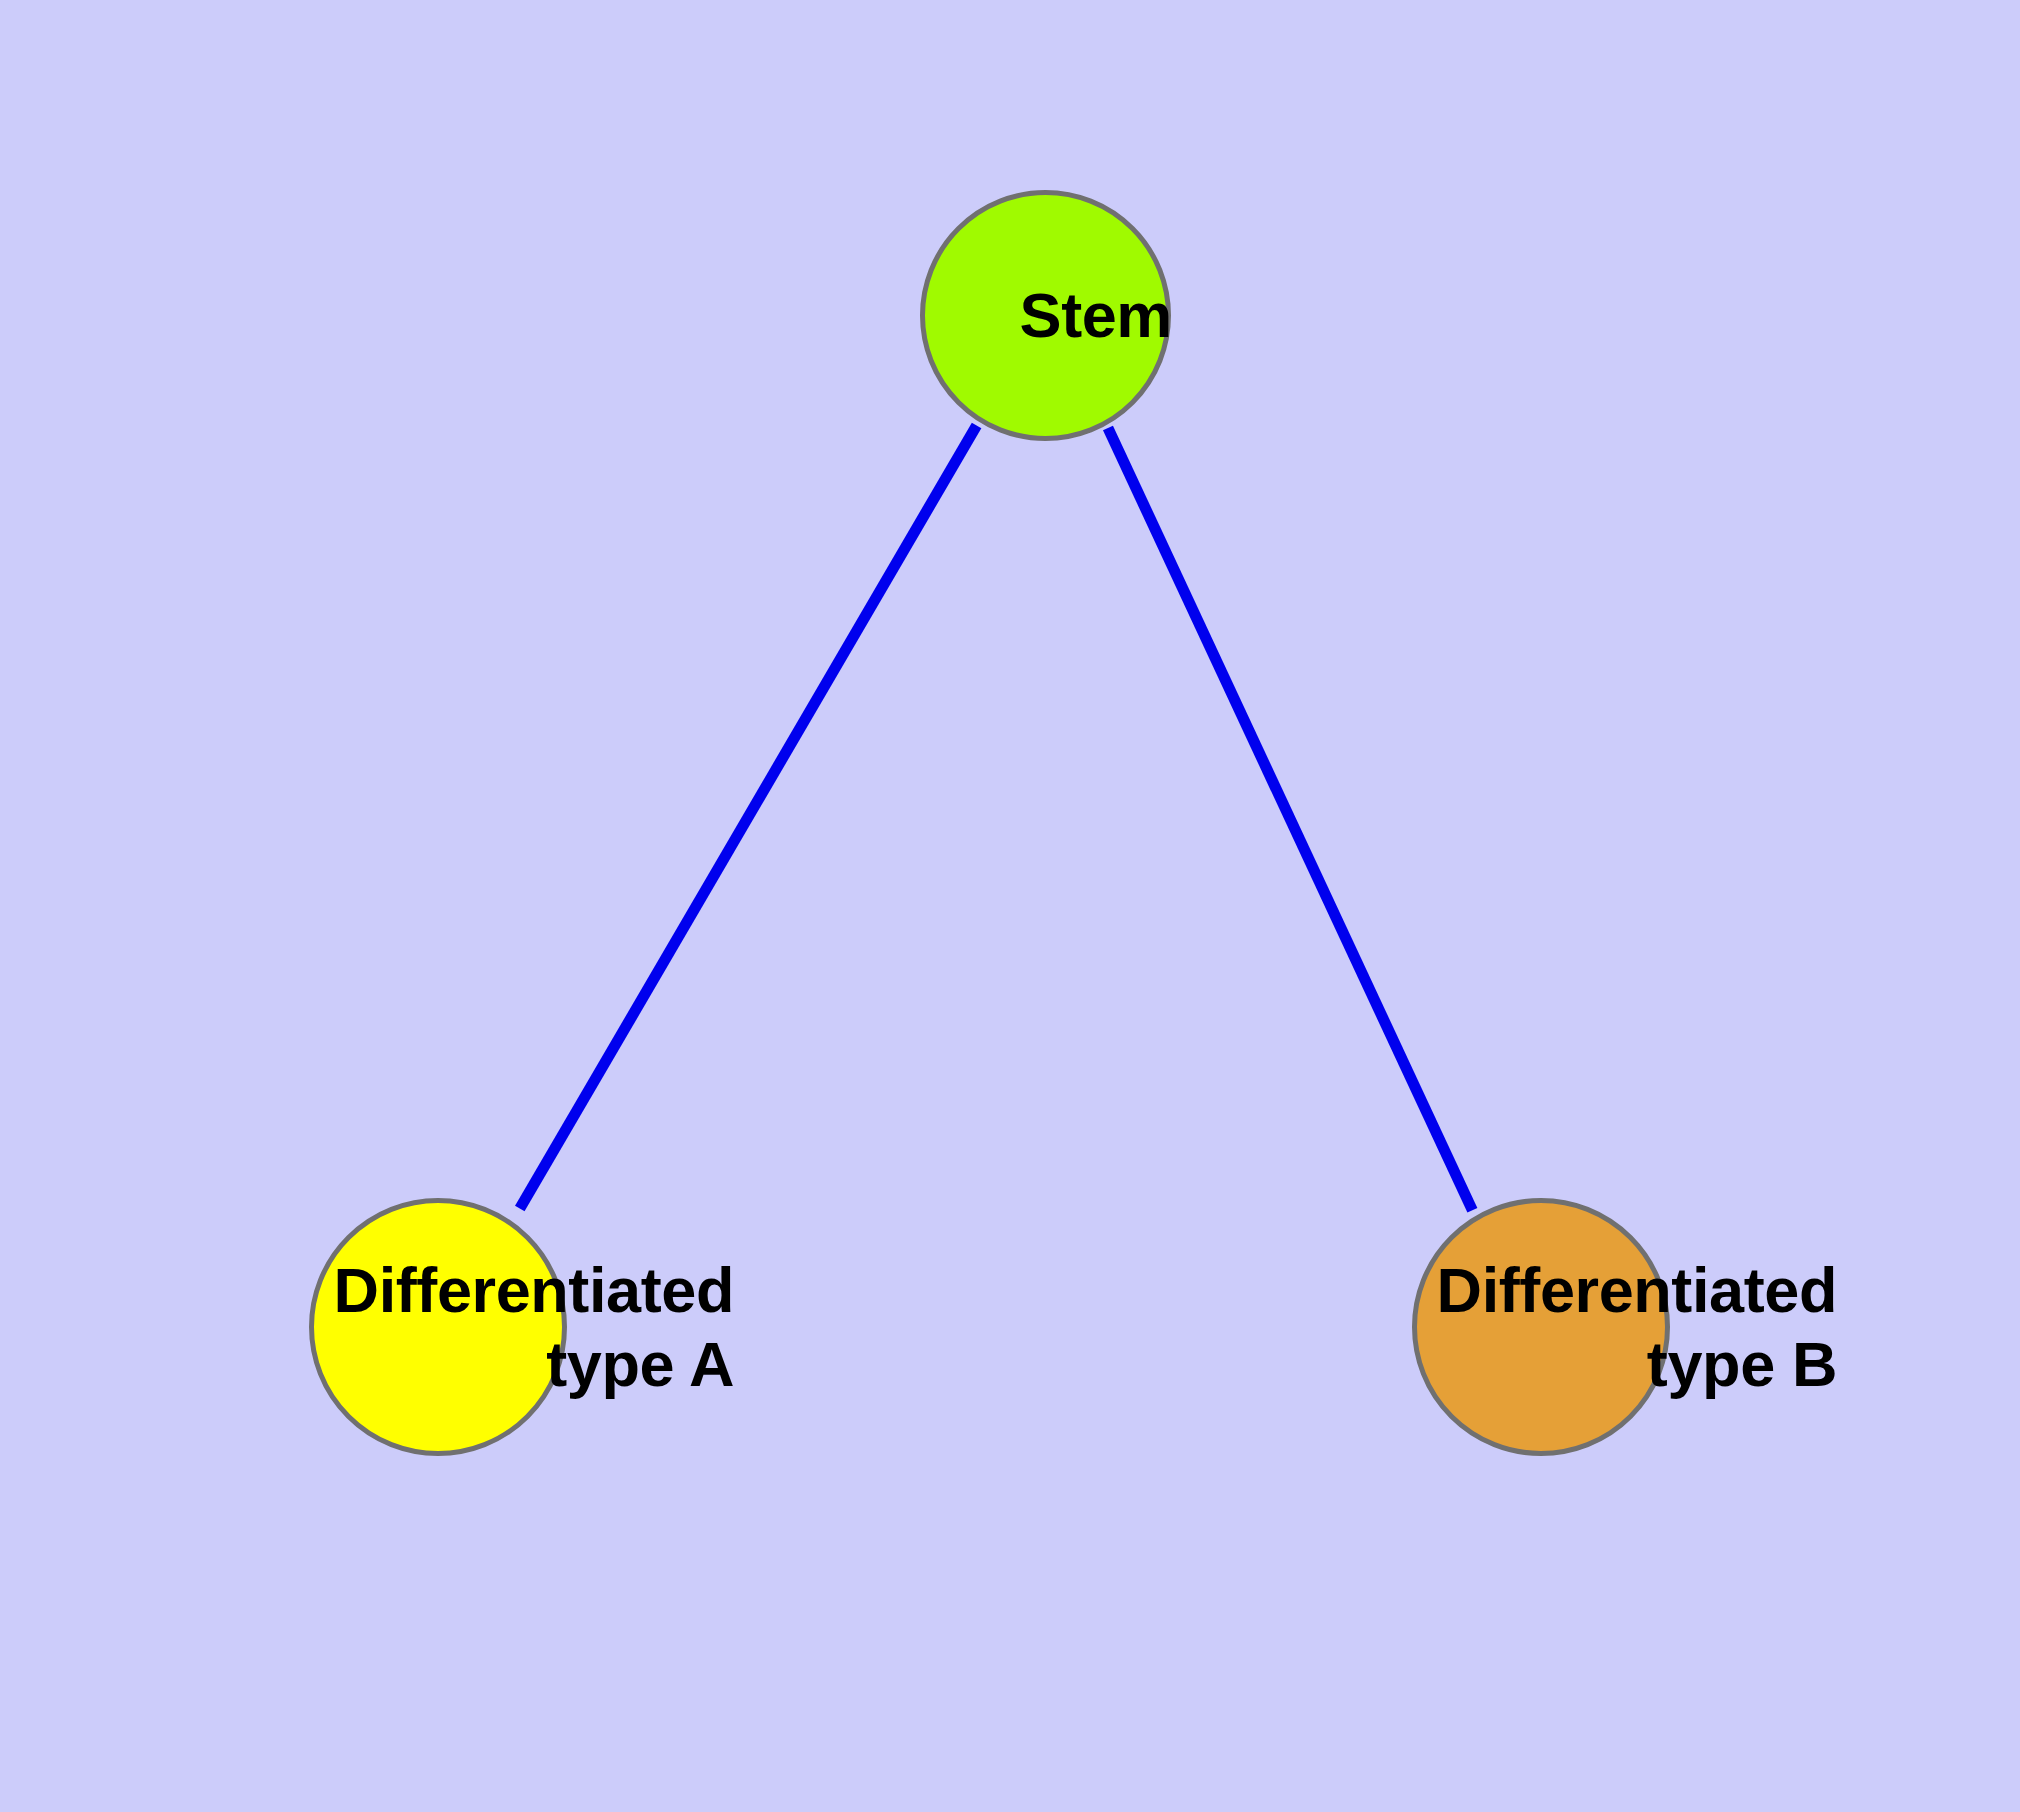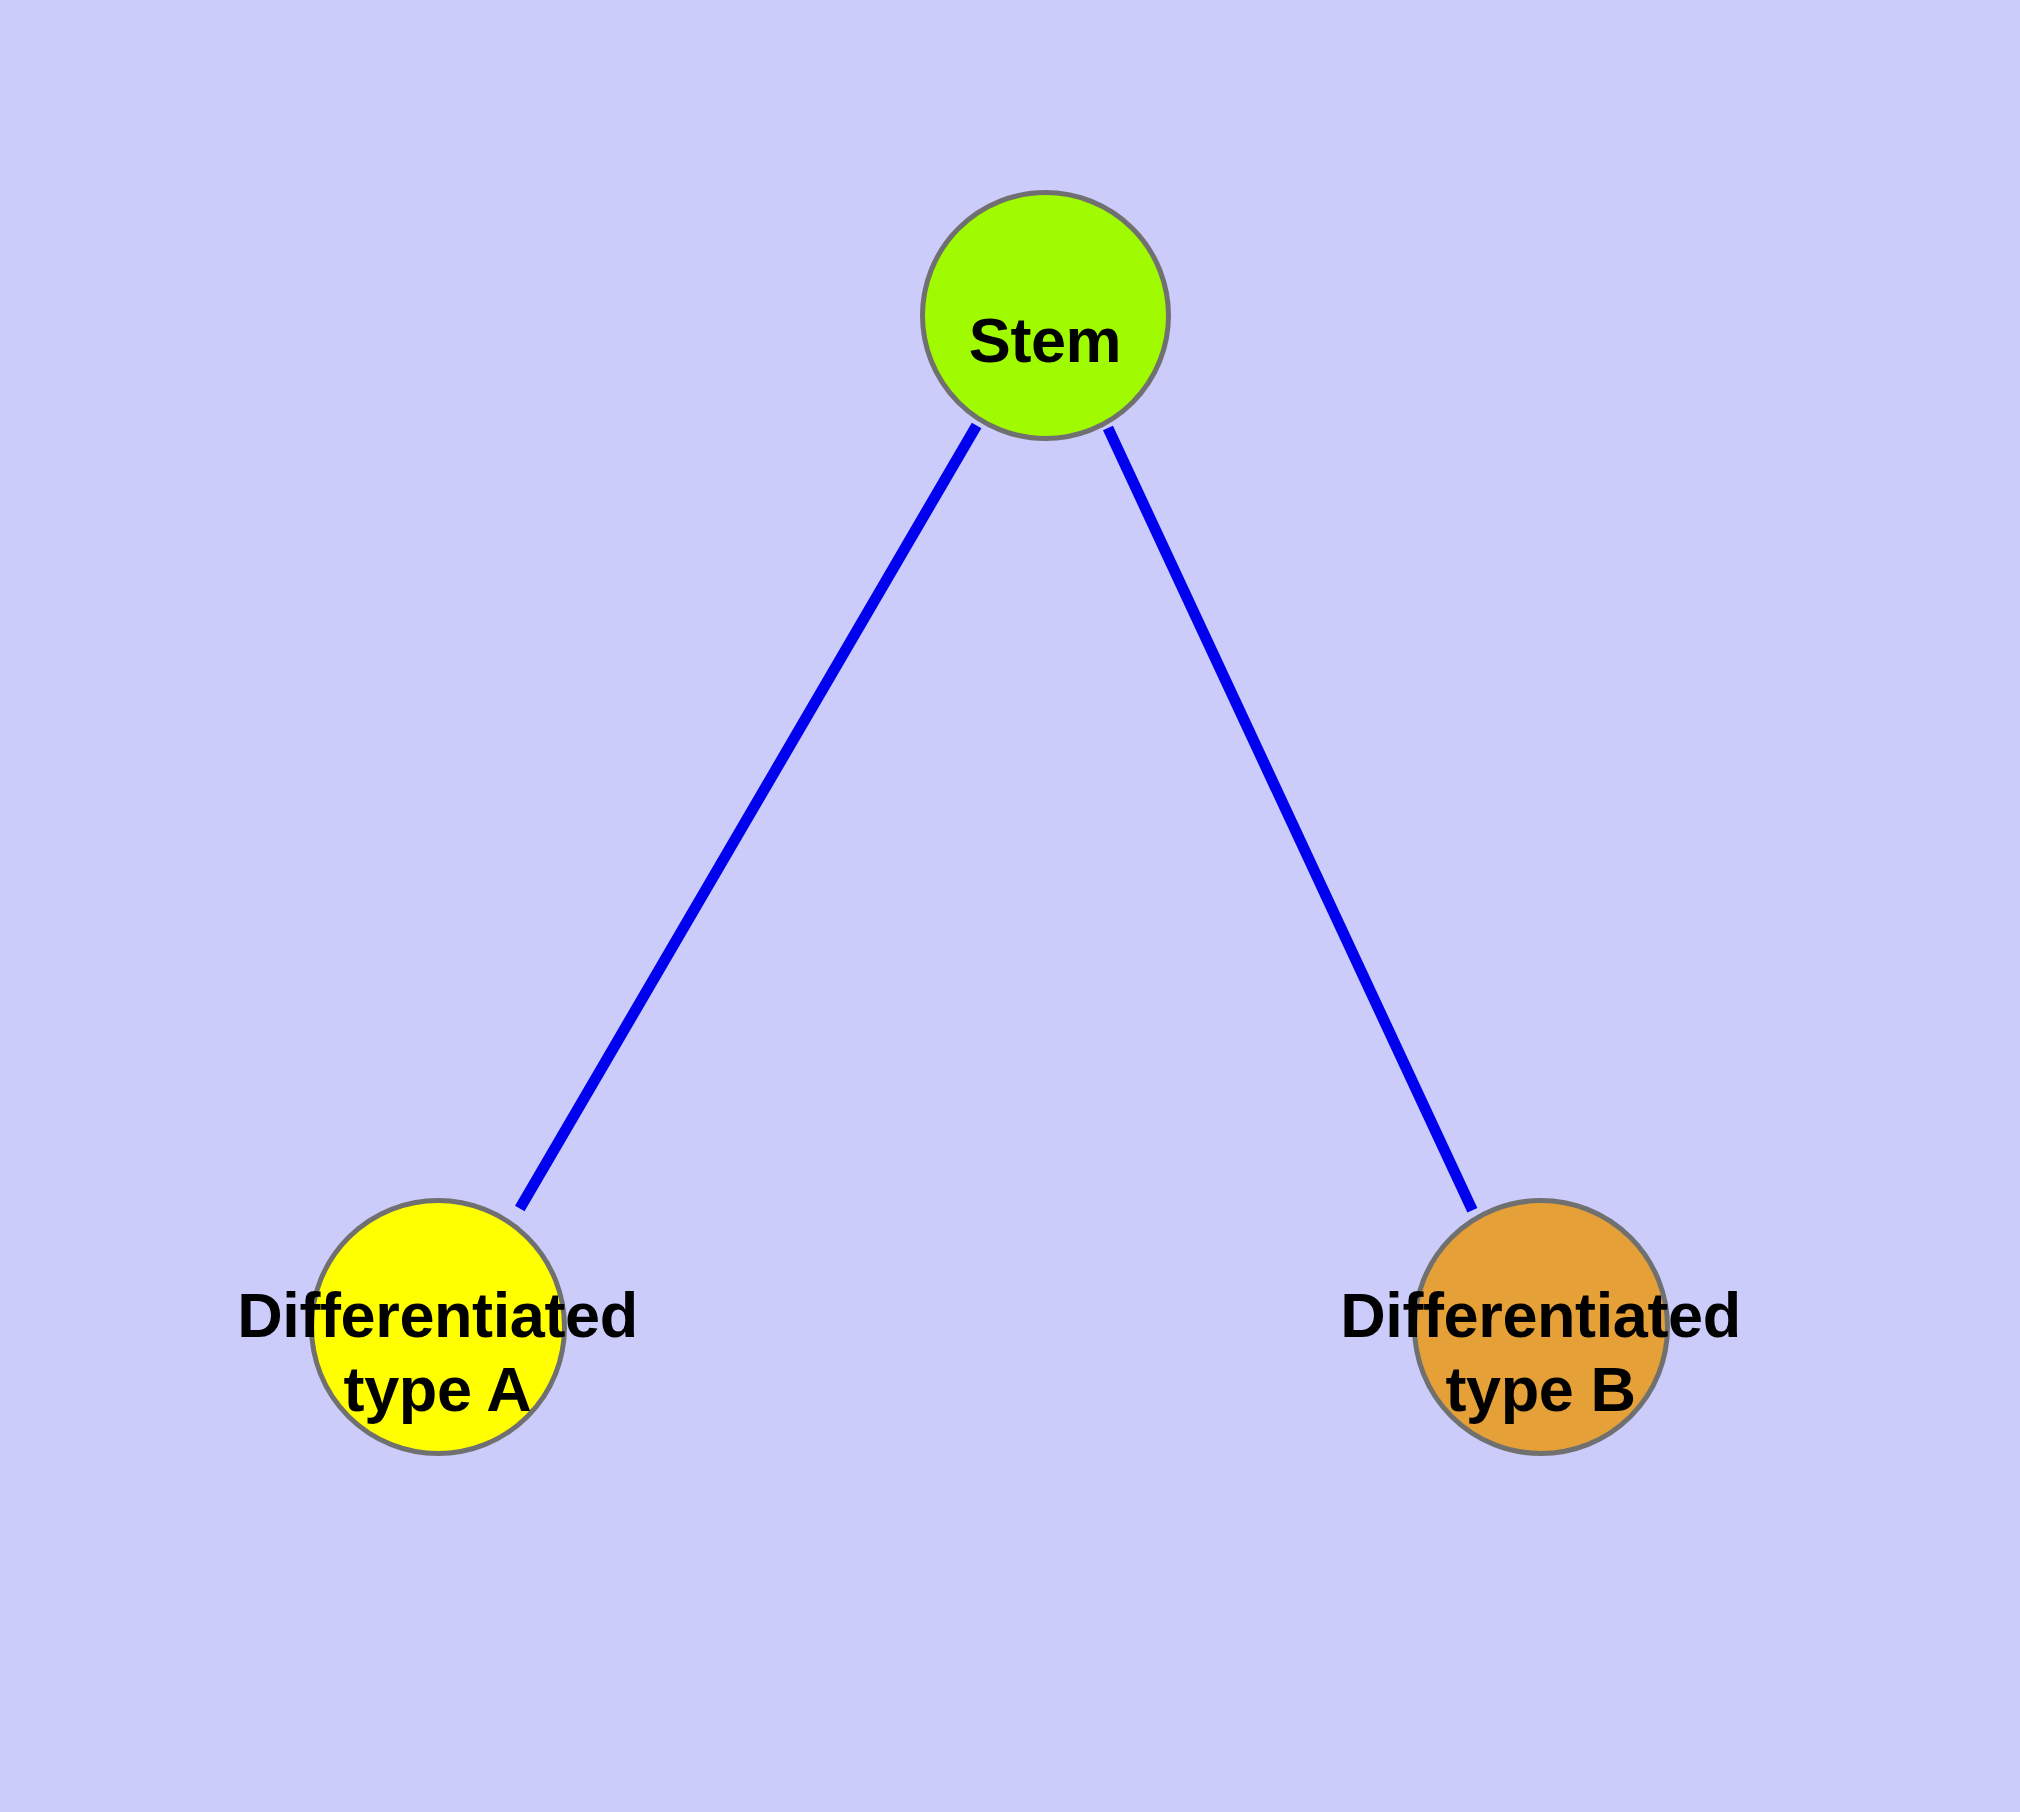--- a/index.html
+++ b/index.html
@@ -52,25 +52,24 @@
     top: 1198px;
     width: 258px;
     height: 258px;
     background: #e5a037;
   }
   .node-label {
     position: absolute;
     color: #000000;
     font-family: "Liberation Sans", sans-serif;
     font-weight: bold;
-    text-align: center;
+    text-align: right;
     white-space: pre-line;
     line-height: 1.18;
     letter-spacing: -0.4px;
-    margin-top: 25px;
   }
   #label-stem {
     left: 918px;
     top: 270px;
     width: 254px;
     font-size: 63px;
   }
   #label-type-a {
     left: 141px;
     top: 1246px;

